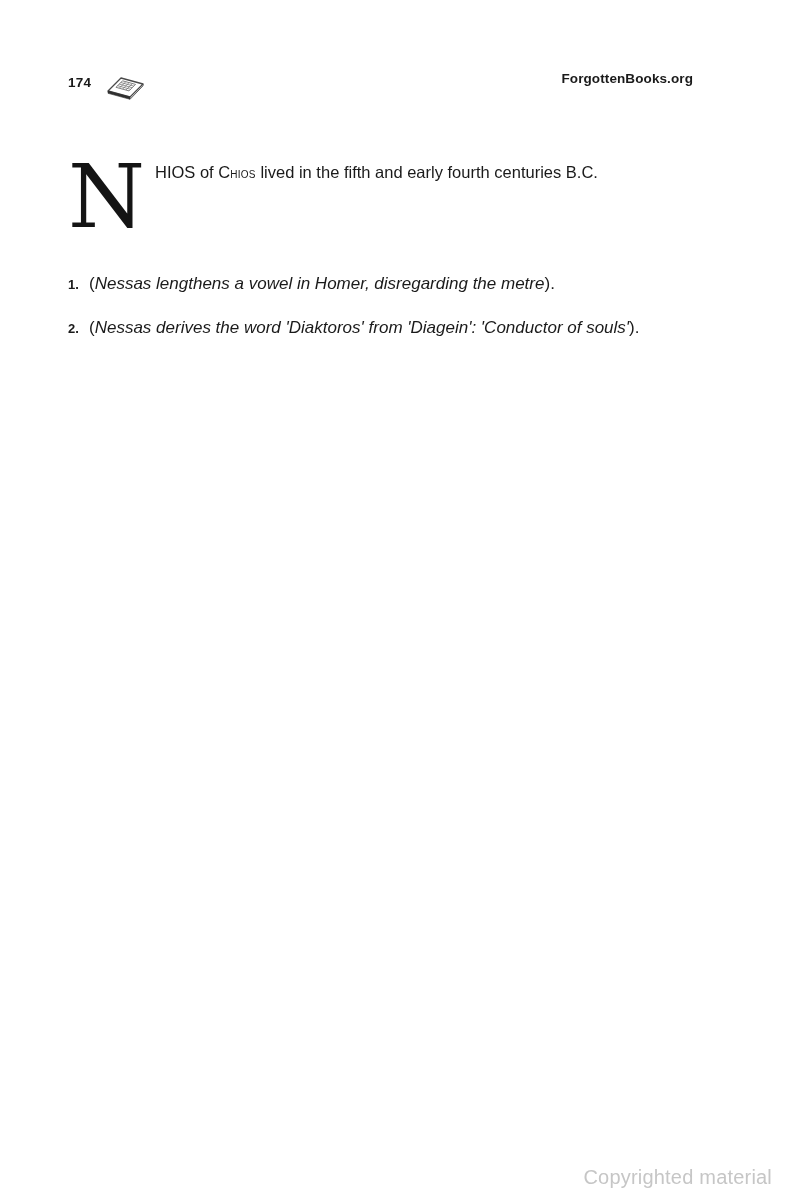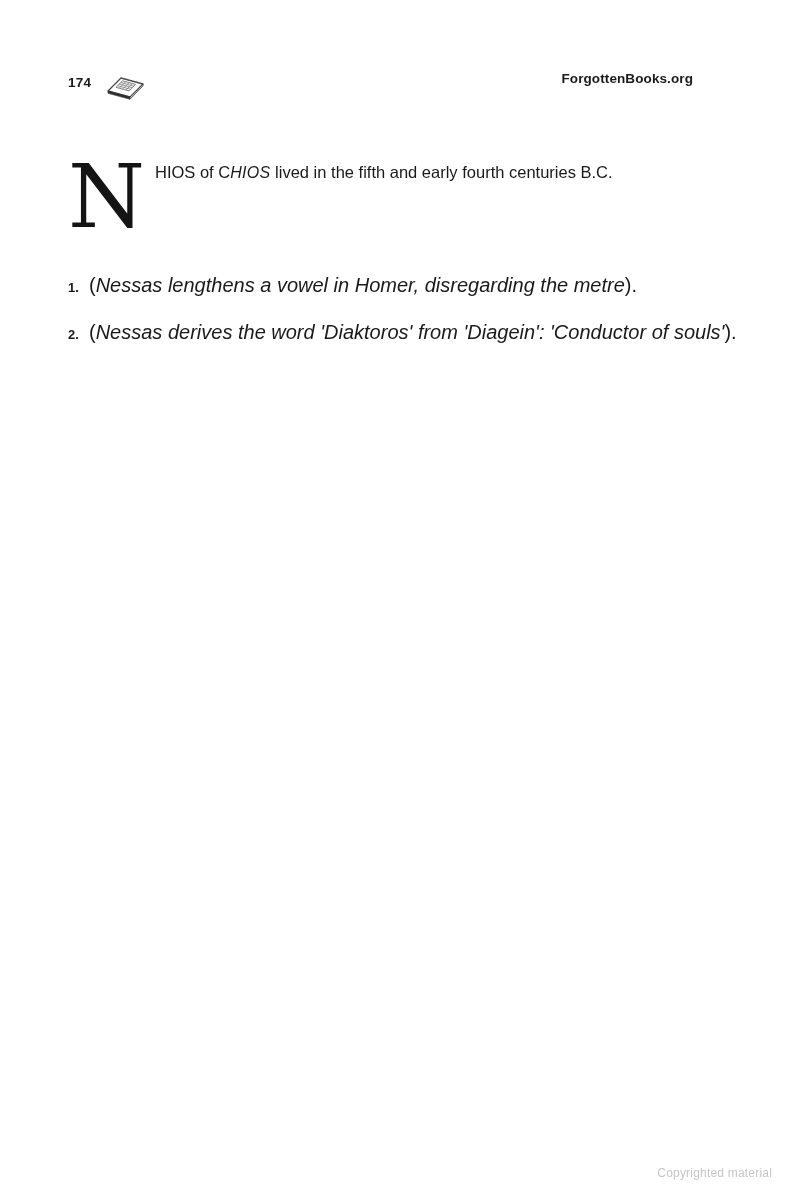--- a/index.html
+++ b/index.html
@@ -44,48 +44,48 @@
     min-height:78px;
   }
   .dropcap{
     float:left;
     font-family:"DejaVu Serif", serif;
     font-size:88px;
     line-height:66px;
     margin:4px 10px 0 0;
     color:#141414;
   }
-  .smallcaps{ font-size:16px; letter-spacing:0.3px;font-style:italic; }
+  .smallcaps{ font-size:10px; letter-spacing:0.3px; }
 
   
   .body-para{
     clear:both;
     margin-top:14px;
     font-size:16.5px;
     line-height:25.5px;
     text-align:justify;
   }
 
   
   .fragments{ margin-top:36px; list-style:none; }
   .fragment{ display:flex; align-items:baseline; margin-bottom:24px; }
   .frag-marker{
     font-weight:bold;
     font-size:13px;
     width:21px;
     flex:0 0 21px;
   }
-  .frag-text{ font-size:20px; white-space:nowrap; }
+  .frag-text{ font-size:17px; white-space:nowrap; }
   .frag-text i{ font-style:italic; }
 
   
   .watermark{
     position:absolute;
-    right:28px; bottom:20px;
-    font-size:12px;
+    right:28px; bottom:11px;
+    font-size:20px;
     letter-spacing:0.2px;
     color:#c6c6c6;
   }
 </style>
 </head>
 <body>
 
 <div class="sheet">
   <div class="content">
 

